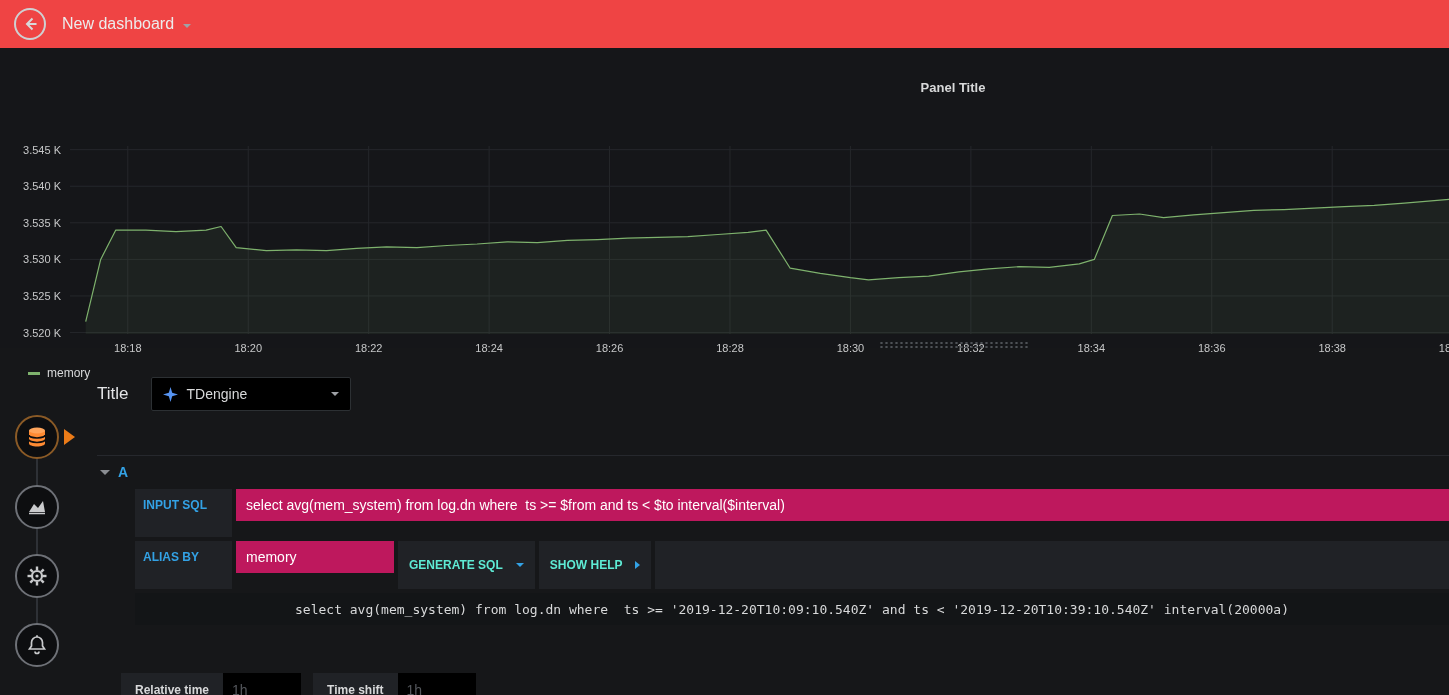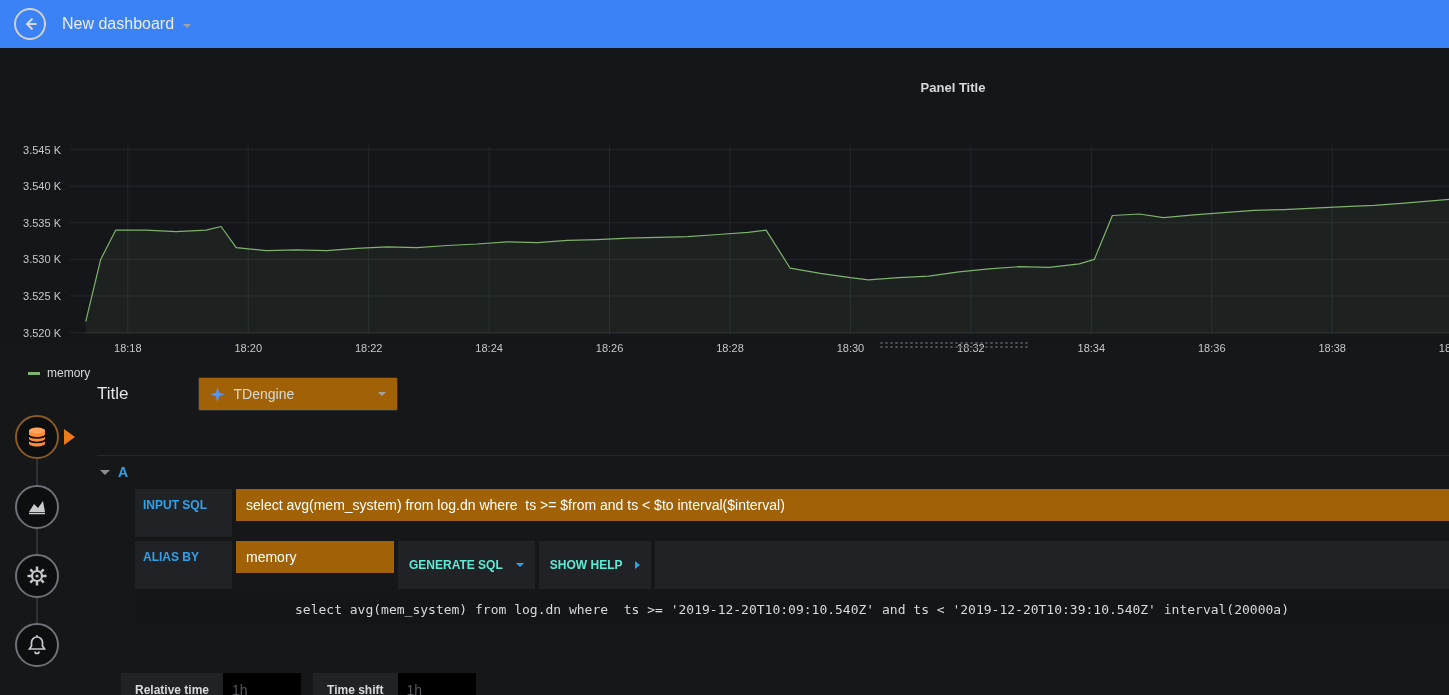--- a/index.html
+++ b/index.html
@@ -1,21 +1,21 @@
 <!DOCTYPE html>
 <html><head>
 <meta charset="utf-8">
 <style>
   * { box-sizing: border-box; }
   html,body { margin:0; padding:0; background:#161719; }
   body { font-family:"Liberation Sans", sans-serif; color:#d8d9da; }
   #app { position:relative; width:1449px; height:695px; overflow:hidden; background:#161719; }
 
   
-  .topbar { position:absolute; top:0; left:0; right:0; height:48px; display:flex; align-items:center; padding-left:14px; background:#3b82f6; }
+  .topbar { position:absolute; top:0; left:0; right:0; height:48px; display:flex; align-items:center; padding-left:14px; background:#ef4444; }
   .back-btn { width:32px; height:32px; border:2px solid #cfd0d2; border-radius:50%; background:transparent; display:flex; align-items:center; justify-content:center; cursor:pointer; flex:0 0 auto; }
   .topbar-title { margin-left:16px; font-size:16px; font-weight:500; color:#ececec; cursor:pointer; display:flex; align-items:center; }
   .caret-down { width:0; height:0; border-left:4px solid transparent; border-right:4px solid transparent; border-top:4px solid #9fa2a6; display:inline-block; }
   .topbar-title .caret-down { margin-left:9px; margin-top:3px; }
 
   
   .panel { position:absolute; top:48px; left:0; right:0; height:300px; background:#151619; }
   .panel-title { position:absolute; top:12px; left:953px; transform:translateX(-50%); font-size:13px; font-weight:bold; color:#d8d9da; cursor:pointer; white-space:nowrap;margin-top:20px; }
   .chart-svg { position:absolute; top:88px; left:0; display:block; }
   .tick { font-size:11px; fill:#c7c8c9; font-family:"Liberation Sans", sans-serif; }
@@ -33,31 +33,31 @@
   .tab.t1 { top:66px; border-color:#8a5a26; }
   .tab.t2 { top:136px; }
   .tab.t3 { top:205px; }
   .tab.t4 { top:274px; }
   .active-arrow { position:absolute; left:64px; top:80px; width:0; height:0; border-top:8px solid transparent; border-bottom:8px solid transparent; border-left:11px solid #eb7b18; }
 
   
   .editor { position:absolute; left:84px; top:352px; right:0; bottom:0; padding-left:13px; }
   .query-header { display:flex; align-items:center; height:34px; margin-top:25px; }
   .query-title { font-size:17px; font-weight:500; color:#e3e4e6; margin-right:22px; }
-  .ds-picker { display:flex; align-items:center; width:200px; height:34px; background:#a16207; border:1px solid #2c3033; border-radius:2px; padding:0 11px; cursor:pointer;margin-left:47px; }
+  .ds-picker { display:flex; align-items:center; width:200px; height:34px; background:#000000; border:1px solid #2c3033; border-radius:2px; padding:0 11px; cursor:pointer; }
   .ds-logo { display:flex; margin-right:9px; }
   .ds-name { font-size:14px; color:#d8d9da; flex:1; }
   .divider { border:none; border-top:1px solid #26282d; margin:44px 0 0 0; }
   .row-head { display:flex; align-items:center; height:26px; margin-top:3px; cursor:pointer; }
   .collapse-caret { width:0; height:0; border-left:5px solid transparent; border-right:5px solid transparent; border-top:5px solid #8a8d92; margin:0 8px 0 3px; }
   .query-letter { color:#33a2e5; font-weight:bold; font-size:14px; }
   .qrows { margin-left:38px; margin-top:4px; }
   .qrow { display:flex; height:48px; margin-bottom:4px; }
   .glabel { background:#202226; color:#33a2e5; font-size:12px; font-weight:bold; line-height:32px; padding:0 8px; width:97px; margin-right:4px; flex:0 0 auto; }
-  .ginput { background:#a16207; border:none; outline:none; color:#fff; font-size:14px; padding:0 10px; height:32px; font-family:"Liberation Sans", sans-serif; }
+  .ginput { background:#be185d; border:none; outline:none; color:#fff; font-size:14px; padding:0 10px; height:32px; font-family:"Liberation Sans", sans-serif; }
   .ginput.grow { flex:1; }
   .alias-input { width:158px; margin-right:4px; }
   .btn-label { background:#202226; color:#5eead4; font-size:12px; font-weight:bold; line-height:32px; padding:0 11px; margin-right:4px; cursor:pointer; display:flex; align-items:center; gap:13px; }
   .caret-down.blue { border-top-color:#33a2e5; }
   .caret-right { width:0; height:0; border-top:4px solid transparent; border-bottom:4px solid transparent; border-left:5px solid #33a2e5; display:inline-block; }
   .filler { flex:1; background:#202226; }
   .sql-row { margin-left:38px; margin-top:4px; height:32px; background:#131517; display:flex; align-items:center; padding:0 12px; font-family:"DejaVu Sans Mono", monospace; font-size:13px; color:#d8d9da; white-space:pre; overflow:hidden;justify-content:center; }
   .options { display:flex; margin-left:24px; margin-top:48px; height:34px; }
   .olabel { background:#202226; color:#d8d9da; font-size:12px; font-weight:bold; line-height:34px; padding:0 14px; flex:0 0 auto; }
   .oinput { width:78px; height:34px; background:#000000; border:none; outline:none; color:#d8d9da; font-size:14px; padding:0 9px; font-family:"Liberation Sans", sans-serif; }

